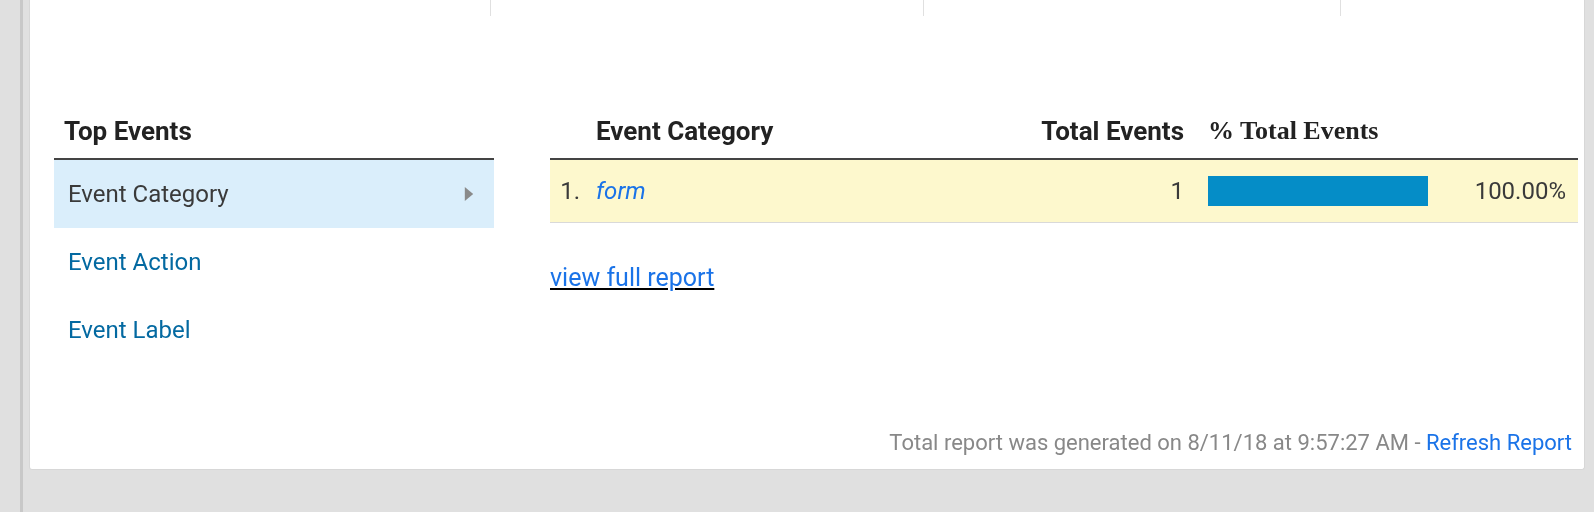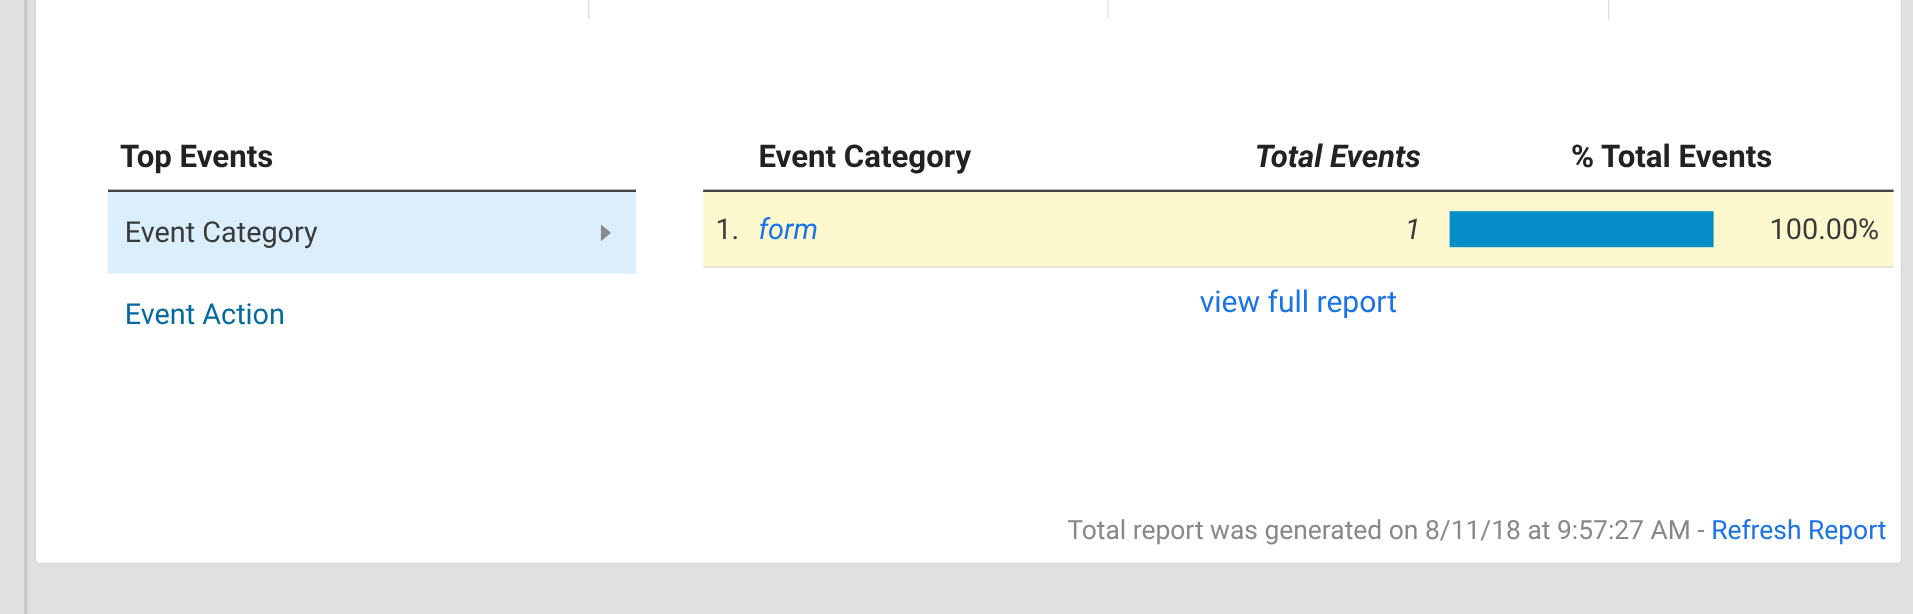--- a/index.html
+++ b/index.html
@@ -40,21 +40,21 @@
     }
     .tab-row .tab-gap {
       flex: 1 0 auto;
     }
     .tab-row .tab-gap.w0 { flex: 0 0 460px; }
     .tab-row .tab-gap.w1 { flex: 0 0 432px; }
     .tab-row .tab-gap.w2 { flex: 0 0 416px; }
     .tab-row .tab-gap.w3 { flex: 0 0 230px; }
 
     .panel-body {
-      padding: 100px 6px 0 60px;
+      padding: 100px 6px 0 24px;
       display: flex;
       gap: 56px;
     }
 
     
     .nav-panel {
       width: 440px;
       flex: 0 0 440px;
     }
     .nav-header {
@@ -97,28 +97,29 @@
     .table-header {
       display: flex;
       font-size: 26px;
       font-weight: 700;
       color: #222;
       padding: 0 0 12px 0;
       border-bottom: 2px solid #444;
     }
     .col-idx  { flex: 0 0 46px;  text-align: right; padding-right: 16px; font-weight: 400;}
     .col-name { flex: 1 1 auto;  text-align: left;  }
-    .col-tot  { flex: 0 0 200px; text-align: right; padding-right: 24px; font-style: italic;}
+    .col-tot  { flex: 0 0 200px; text-align: right; padding-right: 24px;}
 
     .table-header .col-idx { }
     .table-header .col-name { padding-left: 0;}
     .table-header .col-tot { }
     .table-header .col-pct-hdr {
       flex: 0 0 370px;
-      text-align: center;
+      text-align: left;
+      font-family: Liberation Serif, serif;
     }
 
     .table-row {
       display: flex;
       align-items: center;
       background: #fdf8cd;
       border-bottom: 1px solid #d9d9d9;
       font-size: 24px;
       padding: 16px 0 16px 0;
       color: #3a3a3a;
@@ -145,23 +146,24 @@
       display: flex;
       align-items: center;
     }
     .col-pct-cell .pct-text {
       flex: 1 1 auto;
       text-align: right;
       padding-right: 12px;
     }
 
     .view-full {
-      text-align: center;
-      margin-top: 15px;
+      text-align: left;
+      margin-top: 40px;
       font-size: 25px;
+      text-decoration: underline;
     }
     .view-full a {
       color: #1a73e8;
       text-decoration: none;
     }
 
     .footer-note {
       position: absolute;
       right: 12px;
       bottom: 14px;
@@ -201,20 +203,23 @@
             <svg viewBox="0 0 10 10">
                 <path d="M2 0 L8 5 L2 10 Z" fill="#8a8a8a"></path>
               </svg>
           </span>
         </div>
 
         <div class="nav-item link">
           <span>Event Action</span>
         </div>
 
+        <div class="nav-item link">
+          <span>Event Label</span>
+        </div>
       </div>
 
       <div class="table-panel">
         <div class="table-header">
           <div class="col-idx"></div>
           <div class="col-name">Event Category</div>
           <div class="col-tot">Total Events</div>
           <div class="col-pct-hdr">% Total Events</div>
         </div>
 

